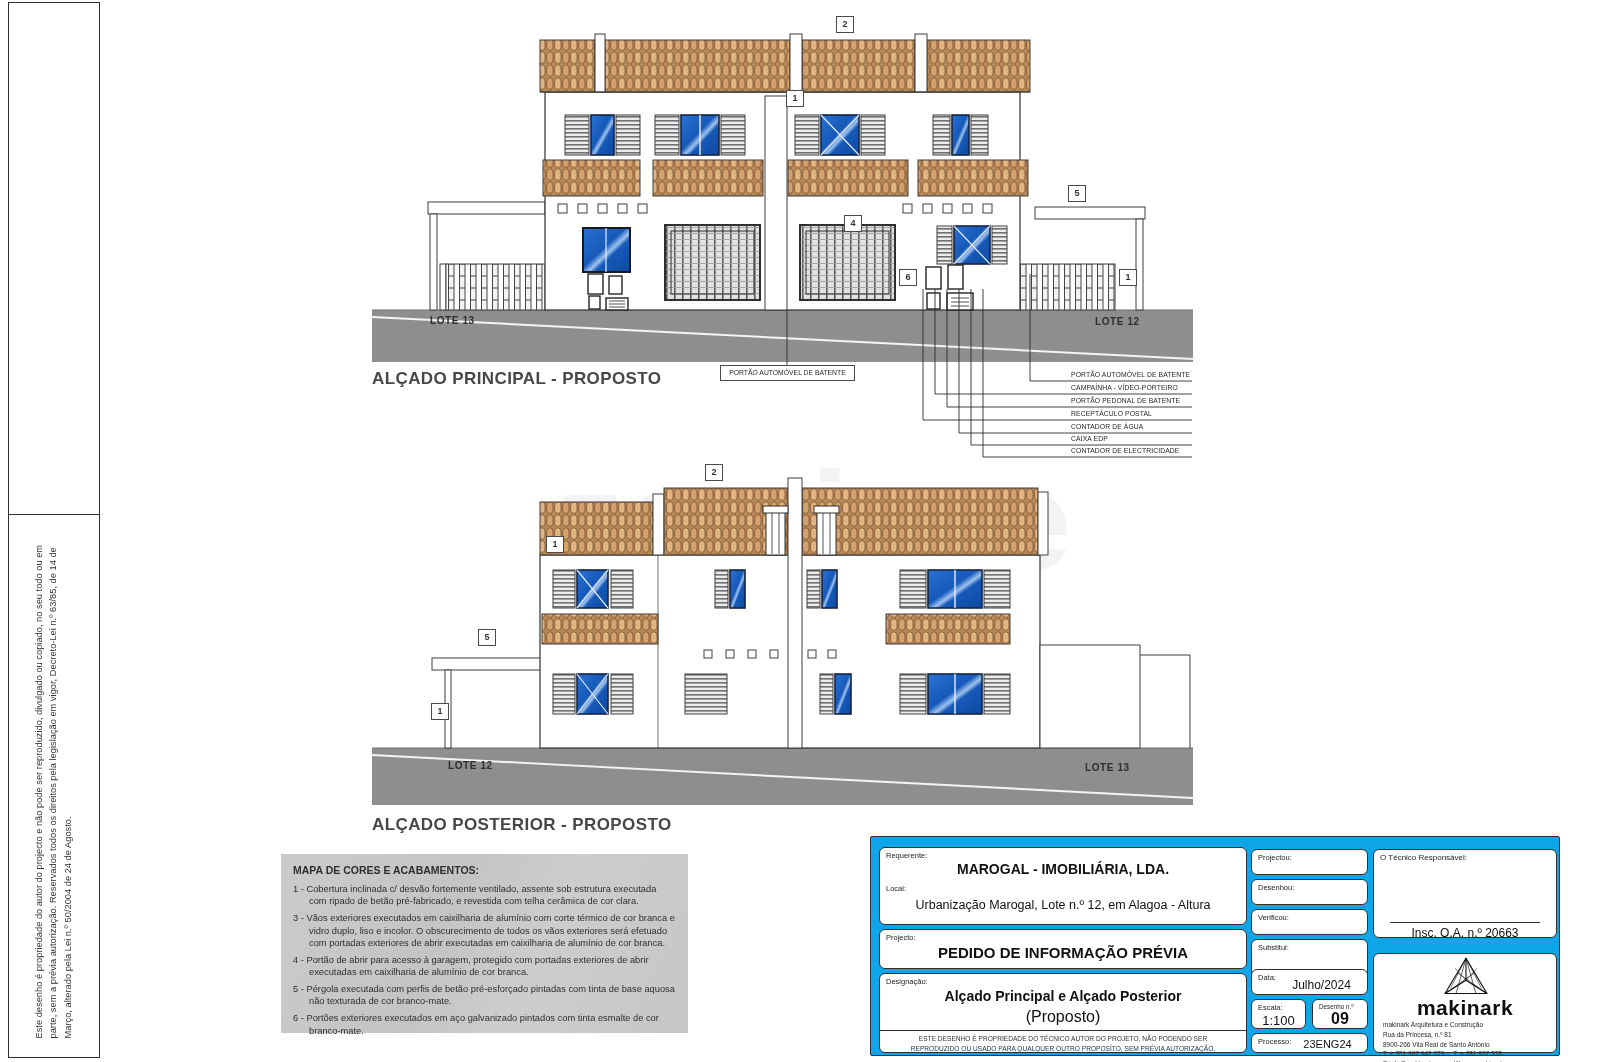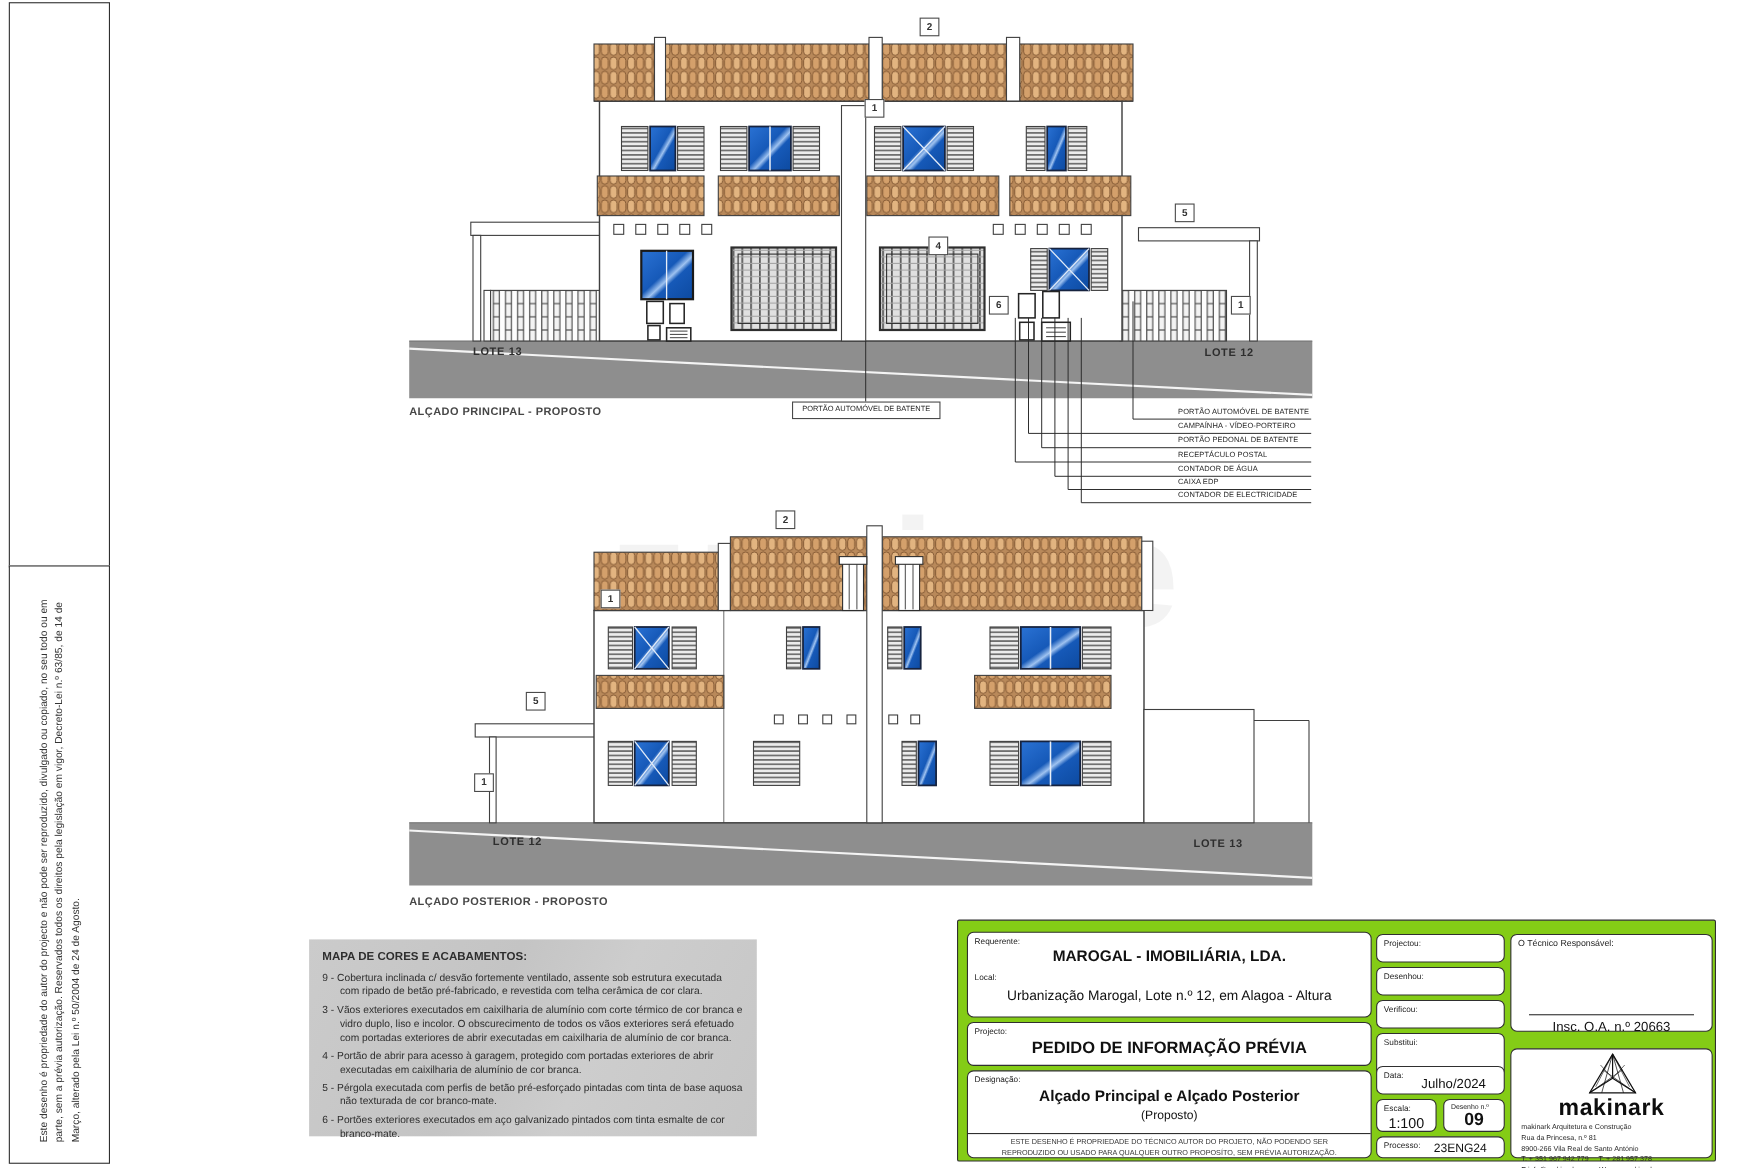--- a/index.html
+++ b/index.html
@@ -5,36 +5,36 @@
   html,body{margin:0;padding:0;background:#ffffff;}
   #sheet{position:relative;width:1600px;height:1062px;background:#fff;overflow:hidden;
          font-family:"Liberation Sans", sans-serif;color:#222;}
   .abs{position:absolute;}
   
   .side-box{position:absolute;border:1.5px solid #2f2f2f;background:#fff;}
   .side-note{position:absolute;left:50%;top:50%;width:505px;
              transform:translate(-50%,-50%) rotate(-90deg);
              font-size:9.3px;line-height:1.55;color:#333;text-align:left;}
   
-  .dwg-title{position:absolute;font-size:10px;font-weight:bold;color:#474747;letter-spacing:.4px;}
+  .dwg-title{position:absolute;font-size:17px;font-weight:bold;color:#474747;letter-spacing:.4px;}
   .lote{position:absolute;font-size:10px;font-weight:bold;color:#2e2e2e;letter-spacing:.6px;}
   .balloon{position:absolute;width:16px;height:15px;background:#fff;border:1.2px solid #4a4a4a;
            font-size:9px;font-weight:bold;color:#333;text-align:center;line-height:15px;}
   .callout{position:absolute;left:1071px;width:126px;font-size:6.8px;color:#1f1f1f;letter-spacing:.1px;}
   .gate-label{position:absolute;border:1px solid #4a4a4a;background:#fff;font-size:6.8px;
               text-align:center;color:#1f1f1f;}
   .watermark{position:absolute;font-size:140px;font-weight:bold;color:#000;opacity:0.045;
              letter-spacing:10px;pointer-events:none;}
   
   .legend{position:absolute;background:linear-gradient(115deg,#cbcbcb 0%,#c4c4c4 40%,#cdcdcd 62%,#c6c6c6 100%);
           padding:10px 12px;box-sizing:border-box;color:#2e2e2e;}
   .legend-title{font-size:10.5px;font-weight:bold;margin-bottom:7px;}
   .legend-item{font-size:9.3px;line-height:1.33;margin-bottom:4.5px;padding-left:16px;text-indent:-16px;}
   
-  .tblock{position:absolute;border:1.6px solid #2f2f2f;border-radius:2px;background:#84cc16;}
+  .tblock{position:absolute;border:1.6px solid #2f2f2f;border-radius:2px;background:#0ea5e9;}
   .cell{position:absolute;border:1.3px solid #2f2f2f;border-radius:6px;background:#fff;box-sizing:border-box;}
   .cell-label{position:absolute;left:6px;top:3px;font-size:7.5px;color:#1d1d1d;}
   .big-bold{position:absolute;width:100%;text-align:center;font-weight:bold;color:#111;}
   .big-reg{position:absolute;width:100%;text-align:center;color:#111;}
   .mini-disc{width:100%;text-align:center;font-size:6.6px;color:#333;line-height:1.5;}
   .firm-line{font-size:6.5px;color:#2a2a2a;line-height:1.5;white-space:pre-wrap;}
   .wordmark{position:absolute;width:100%;text-align:center;font-weight:bold;font-size:21px;
             letter-spacing:.5px;color:#0d0d0d;}
   .sig-line{position:absolute;left:16px;right:16px;border-top:1px solid #2f2f2f;}
 </style>
@@ -308,21 +308,21 @@
   <div class="balloon" style="left:478px;top:629px;">5</div>
   <div class="balloon" style="left:431px;top:703px;">1</div>
 
   <div class="lote" style="left:448px;top:760px;">LOTE 12</div>
   <div class="lote" style="left:1085px;top:762px;">LOTE 13</div>
 
   <div class="dwg-title" style="left:372px;top:815px;">ALÇADO POSTERIOR - PROPOSTO</div>
 
   <div class="legend" style="left:281px;top:854px;width:407px;height:179px;">
     <div class="legend-title">MAPA DE CORES E ACABAMENTOS:</div>
-    <div class="legend-item">9 - Cobertura inclinada c/ desvão fortemente ventilado, assente sob estrutura executada com ripado de betão pré-fabricado, e revestida com telha cerâmica de cor clara.</div>
+    <div class="legend-item">1 - Cobertura inclinada c/ desvão fortemente ventilado, assente sob estrutura executada com ripado de betão pré-fabricado, e revestida com telha cerâmica de cor clara.</div>
     <div class="legend-item">3 - Vãos exteriores executados em caixilharia de alumínio com corte térmico de cor branca e vidro duplo, liso e incolor. O obscurecimento de todos os vãos exteriores será efetuado com portadas exteriores de abrir executadas em caixilharia de alumínio de cor branca.</div>
     <div class="legend-item">4 - Portão de abrir para acesso à garagem, protegido com portadas exteriores de abrir executadas em caixilharia de alumínio de cor branca.</div>
     <div class="legend-item">5 - Pérgola executada com perfis de betão pré-esforçado pintadas com tinta de base aquosa não texturada de cor branco-mate.</div>
     <div class="legend-item">6 - Portões exteriores executados em aço galvanizado pintados com tinta esmalte de cor branco-mate.</div>
   </div>
 
   <div class="tblock" style="left:870px;top:836px;width:688px;height:218px;">
 
     <div class="cell" style="left:8px;top:10px;width:368px;height:78px;">
       <span class="cell-label">Requerente:</span>
@@ -332,21 +332,21 @@
     </div>
 
     <div class="cell" style="left:8px;top:92px;width:368px;height:40px;">
       <span class="cell-label">Projecto:</span>
       <div class="big-bold" style="top:14px;font-size:15px;">PEDIDO DE INFORMAÇÃO PRÉVIA</div>
     </div>
 
     <div class="cell" style="left:8px;top:136px;width:368px;height:80px;">
       <span class="cell-label">Designação:</span>
       <div class="big-bold" style="top:14px;font-size:14px;">Alçado Principal e Alçado Posterior</div>
-      <div class="big-reg" style="top:34px;font-size:11px;">(Proposto)</div>
+      <div class="big-reg" style="top:34px;font-size:16px;">(Proposto)</div>
       <div style="position:absolute;left:0;right:0;top:56px;border-top:1.2px solid #2f2f2f;padding-top:3px;">
         <div class="mini-disc">ESTE DESENHO É PROPRIEDADE DO TÉCNICO AUTOR DO PROJETO, NÃO PODENDO SER</div>
         <div class="mini-disc">REPRODUZIDO OU USADO PARA QUALQUER OUTRO PROPOSÍTO, SEM PRÉVIA AUTORIZAÇÃO.</div>
       </div>
     </div>
 
     <div class="cell" style="left:380px;top:12px;width:117px;height:26px;">
       <span class="cell-label">Projectou:</span>
     </div>
     <div class="cell" style="left:380px;top:42px;width:117px;height:26px;">

